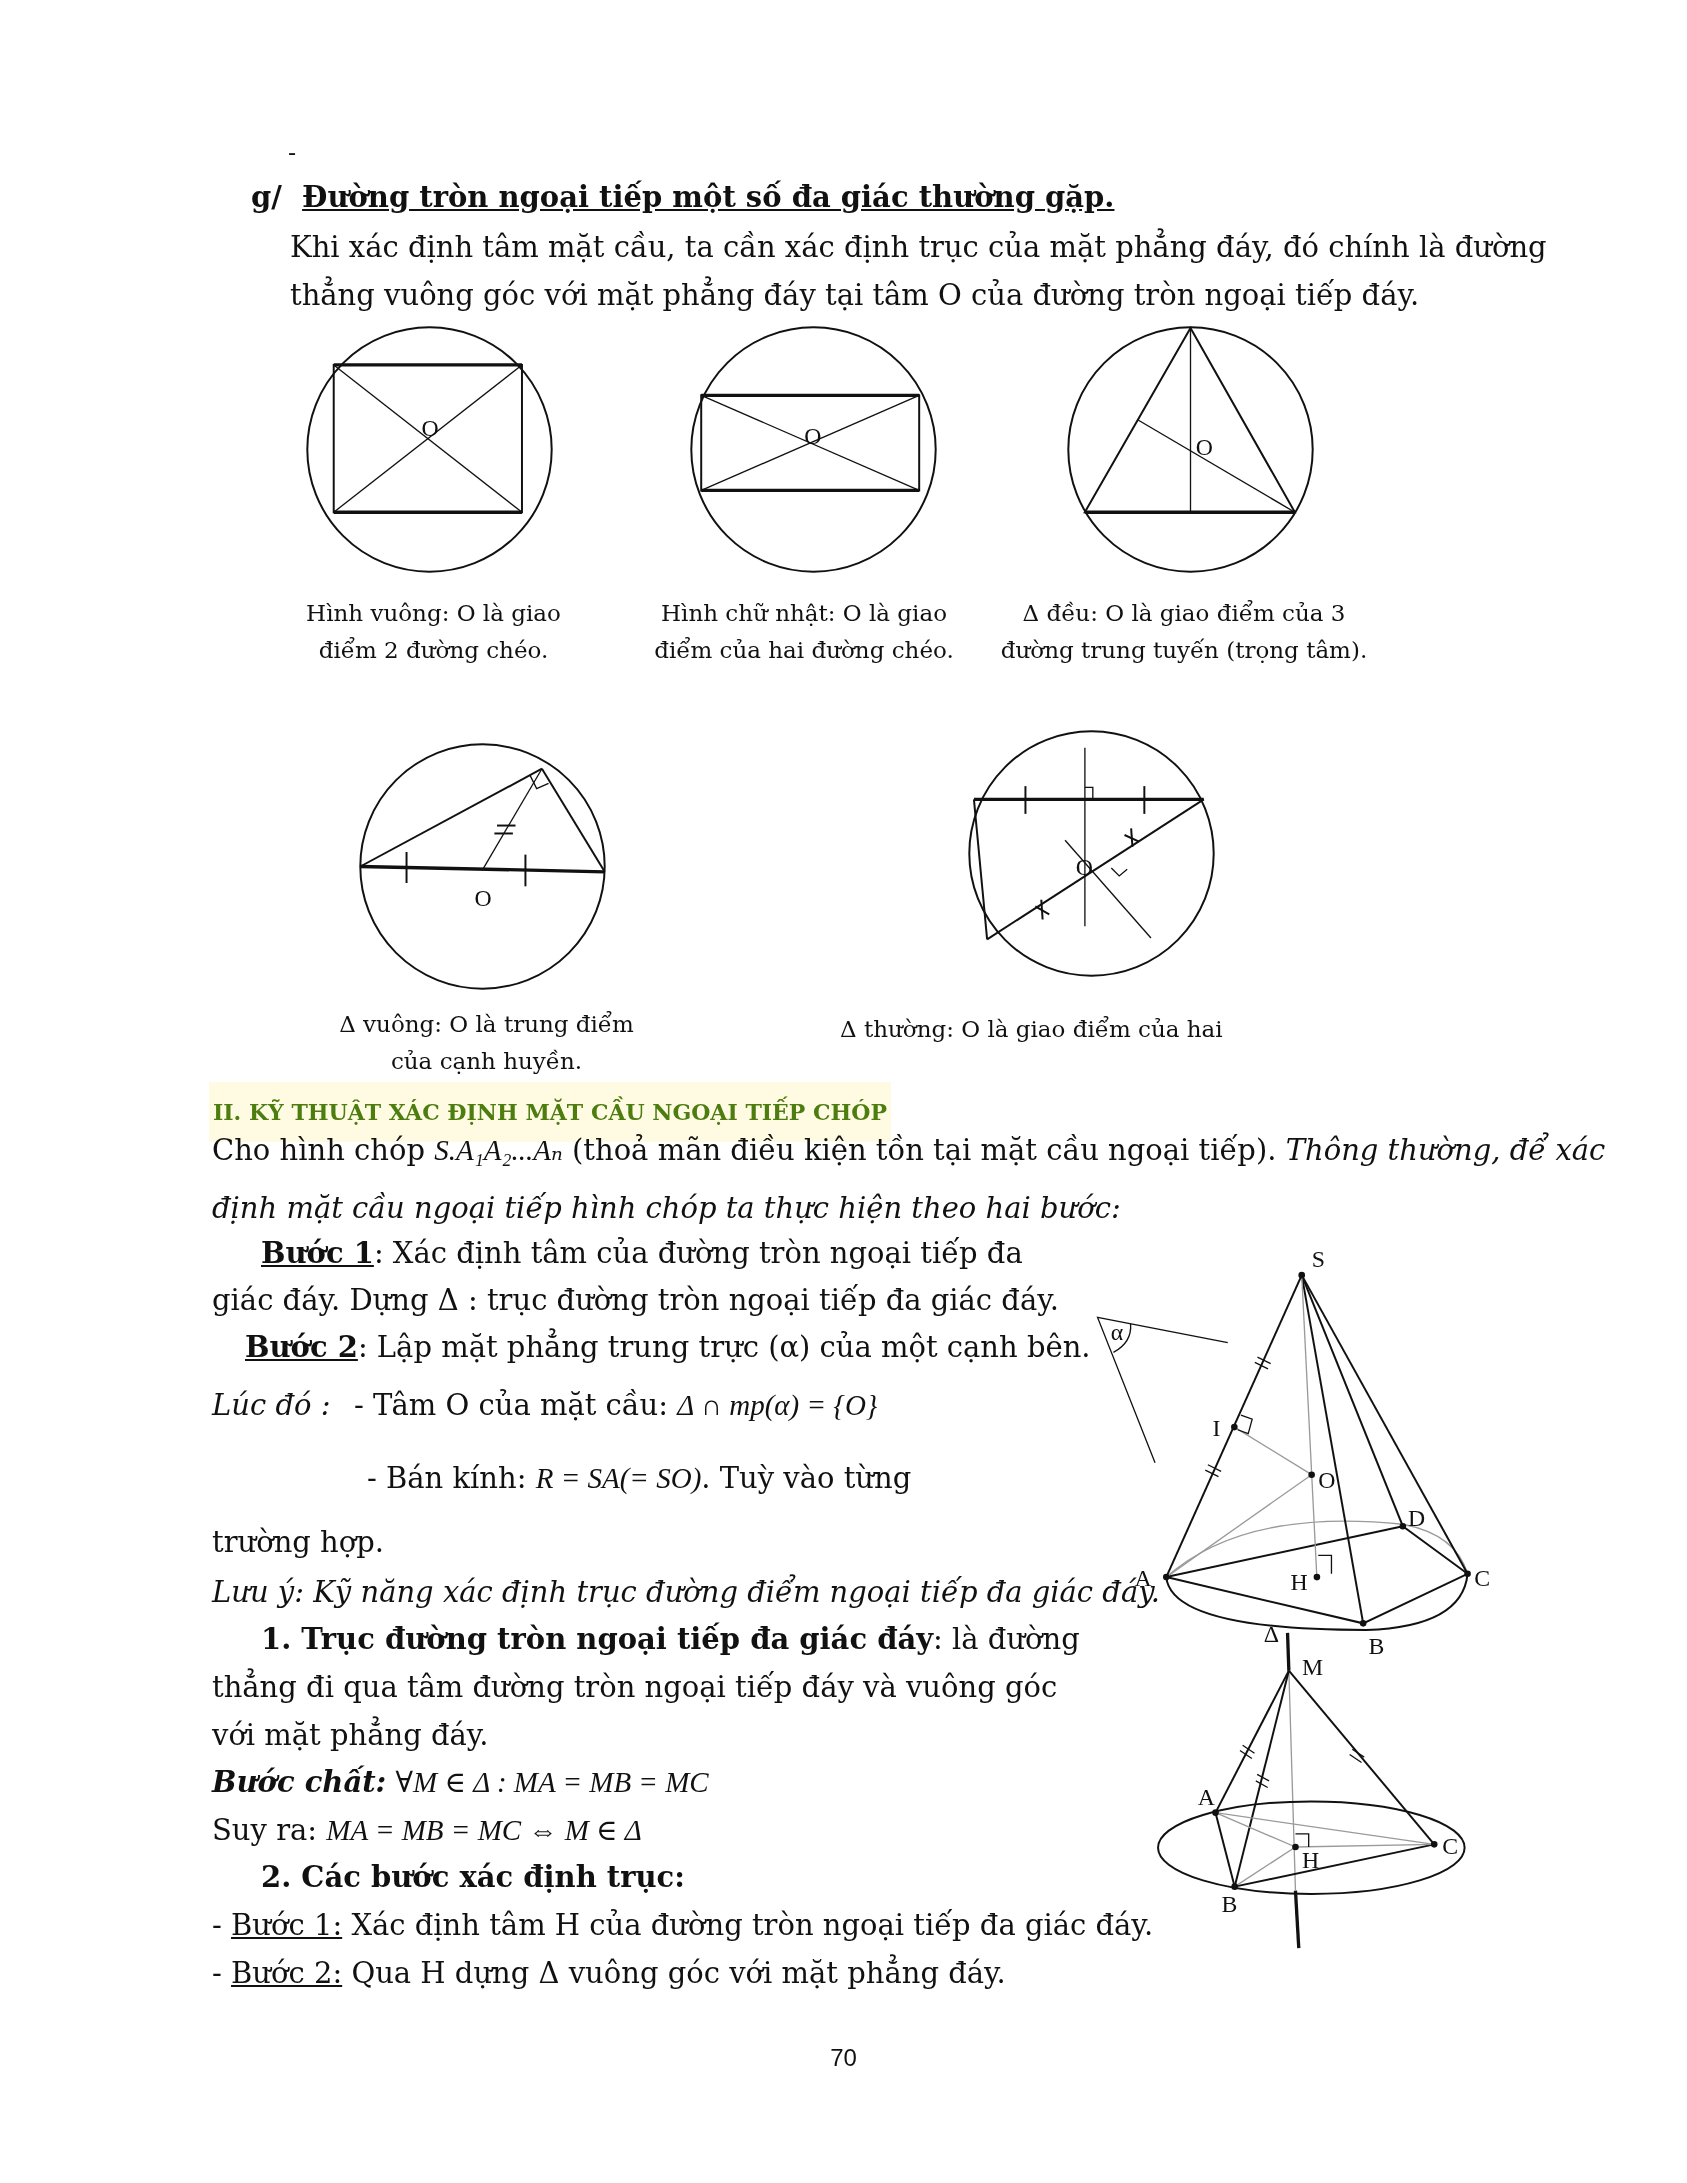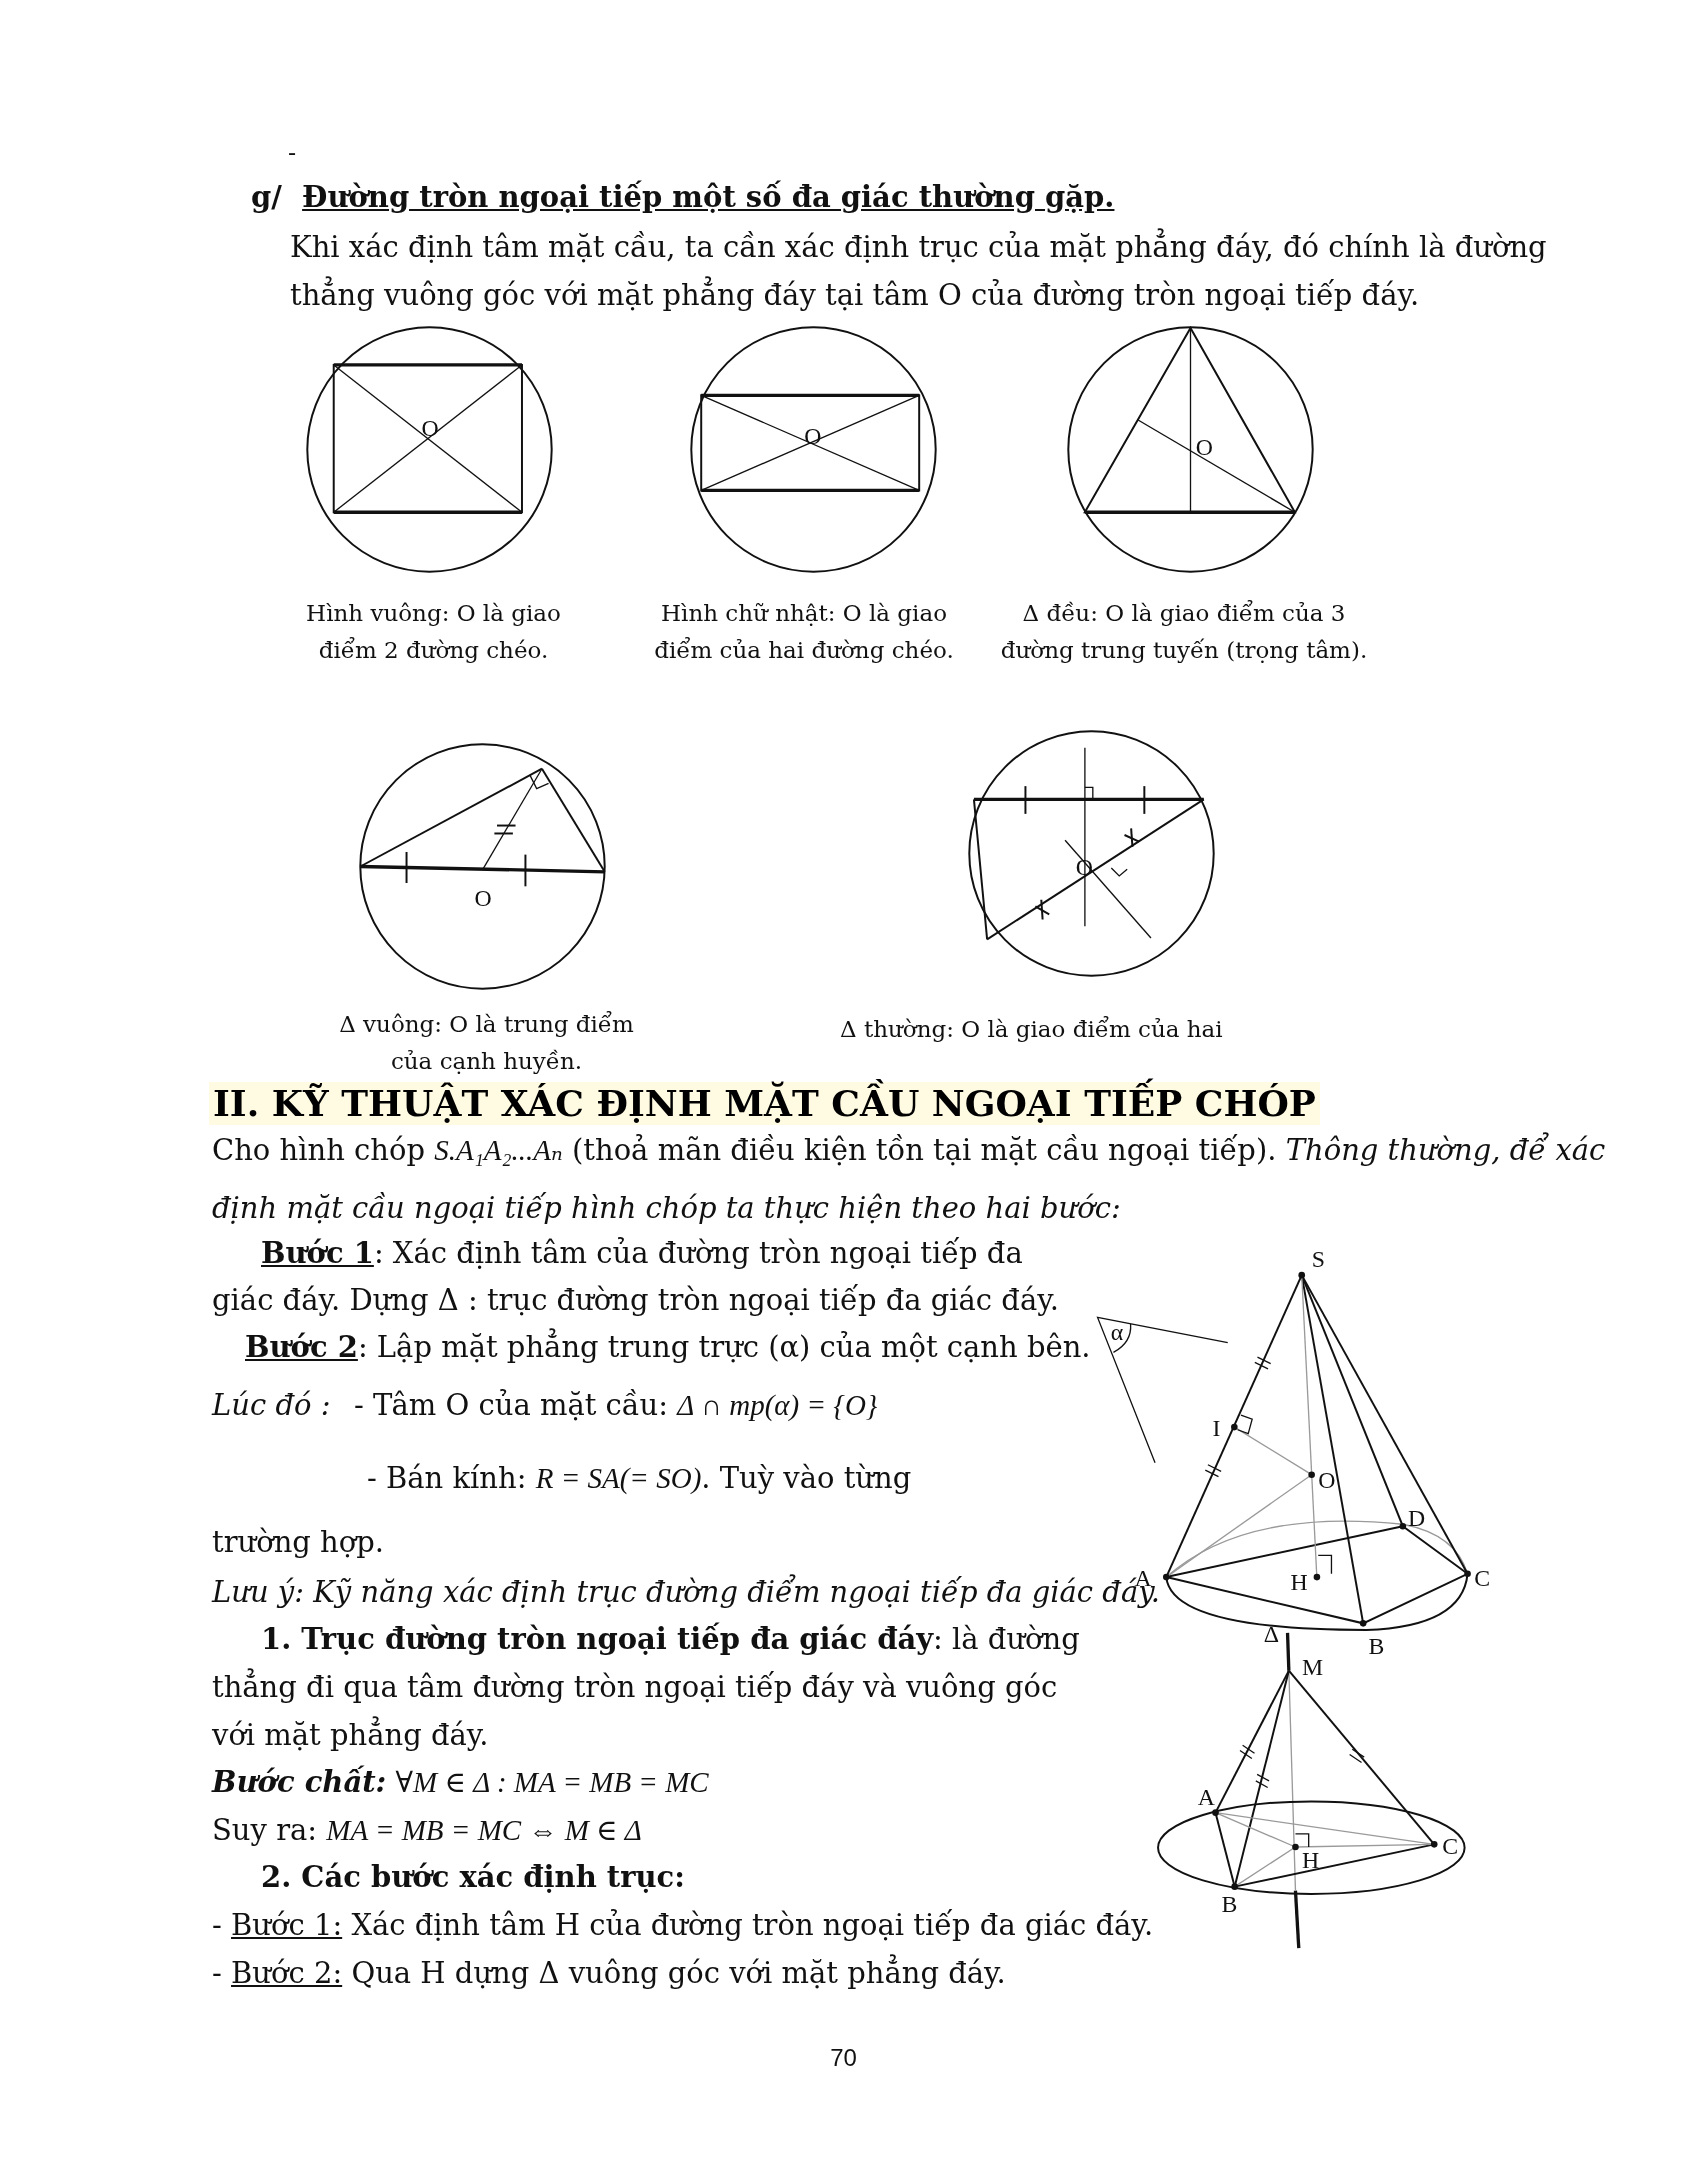--- a/index.html
+++ b/index.html
@@ -3,21 +3,21 @@
 <meta charset="utf-8">
 <style>
   html, body { margin:0; padding:0; background:#ffffff; }
   body { width:1687px; height:2183px; position:relative; overflow:hidden;
          font-family:"DejaVu Serif","Liberation Serif",serif; color:#111; }
   .t { position:absolute; white-space:nowrap; font-size:29px; line-height:1.2; }
   .it { font-style:italic; }
   .b { font-weight:bold; }
   .u { text-decoration:underline; }
   .math { font-family:"Liberation Serif","DejaVu Serif",serif; font-style:italic; }
-  .heading2 { color:#000000; font-weight:bold; background:#fffbe3; padding:0 4px; font-size:36px; }
+  .heading2 { color:#4d7c0f; font-weight:bold; background:#fffbe3; padding:17px 4px; font-size:22px; }
   .cap { position:absolute; font-size:23px; line-height:37px; text-align:center; white-space:nowrap; }
   svg { position:absolute; overflow:visible; }
   svg line, svg path, svg polyline, svg polygon, svg circle, svg ellipse { fill:none; stroke:#111; stroke-width:3; }
   svg text { font-family:"Liberation Serif","DejaVu Serif",serif; font-size:36px; fill:#111; stroke:none; }
   .thin { stroke-width:2 !important; }
   .thick { stroke-width:5 !important; }
   .grey { stroke:#9a9a9a !important; stroke-width:2 !important; }
   .dot { fill:#111 !important; stroke:none !important; }
   .pagenum { position:absolute; left:0; width:1687px; text-align:center; top:2044px;
              font-family:"Liberation Sans","DejaVu Sans",sans-serif; font-size:24px; }

